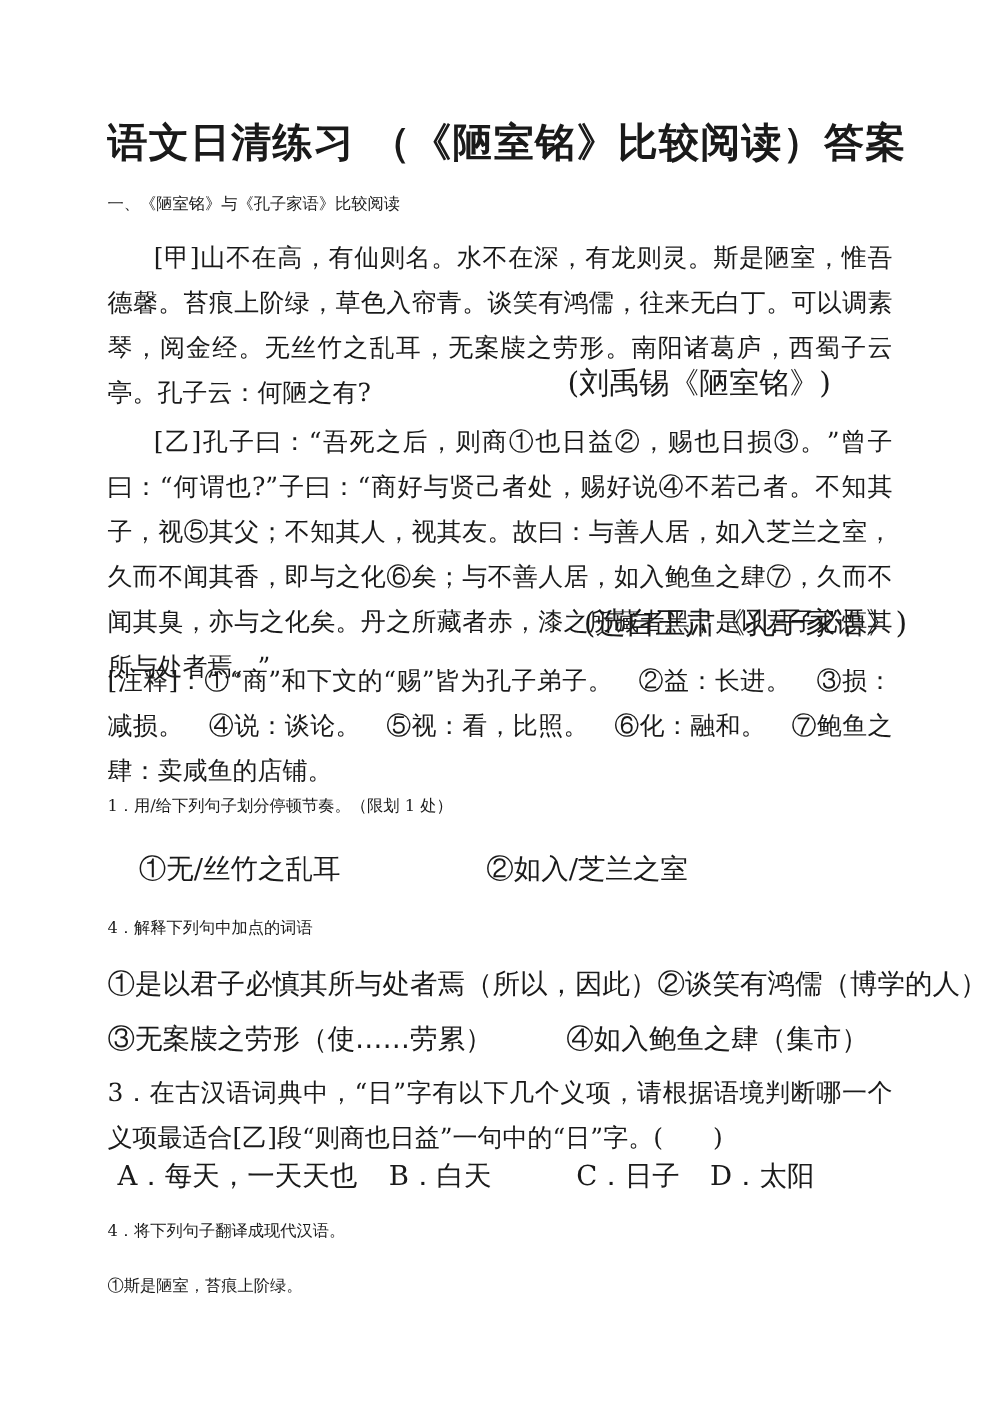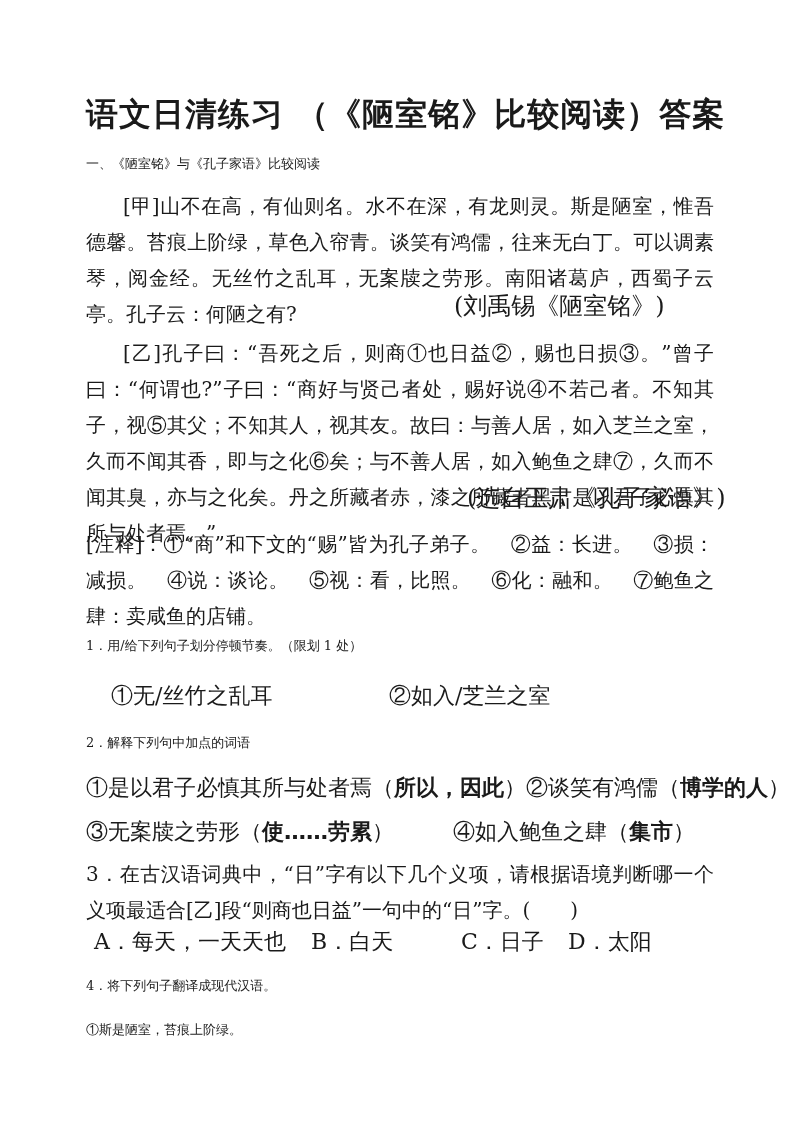--- a/index.html
+++ b/index.html
@@ -12,21 +12,21 @@
   .title {
     position: absolute; left: 0; width: 628px; top: 93px;
     text-align: center; font-size: 32px; font-weight: bold;
     font-family: "DejaVu Sans", "Liberation Sans", sans-serif;
     letter-spacing: 1px; white-space: nowrap;
   }
   .line { position: absolute; left: 0; font-size: 13px; white-space: nowrap; line-height: 36px; }
   .para { position: absolute; left: 0; width: 628px; font-size: 20px; line-height: 36px; text-align: justify; }
   .indent { text-indent: 37px; }
   .right { position: absolute; font-size: 24px; white-space: nowrap; line-height: 36px; }
-  .b { font-weight: bold; font-family: "DejaVu Sans", "Liberation Sans", sans-serif; margin-top: 47px; }
+  .b { font-weight: normal; font-family: "DejaVu Sans", "Liberation Sans", sans-serif; margin-top: 47px; }
   .col2 { position: absolute; white-space: nowrap; font-size: 22px; line-height: 36px; }
 </style>
 </head>
 <body>
 
 <div class="page">
 
   <div class="title">语文日清练习 （《陋室铭》比较阅读）答案</div>
 
   <div class="line" style="top:146px;">一、《陋室铭》与《孔子家语》比较阅读</div>
@@ -36,21 +36,21 @@
 
   <div class="para indent" style="top:335px;">[乙]孔子曰：“吾死之后，则商①也日益②，赐也日损③。”曾子曰：“何谓也?”子曰：“商好与贤己者处，赐好说④不若己者。不知其子，视⑤其父；不知其人，视其友。故曰：与善人居，如入芝兰之室，久而不闻其香，即与之化⑥矣；与不善人居，如入鲍鱼之肆⑦，久而不闻其臭，亦与之化矣。丹之所藏者赤，漆之所藏者黑，是以君子必慎其所与处者焉。”</div>
   <div class="right" style="top:480px; left:381px;">(选自王肃《孔子家语》)</div>
 
   <div class="para" style="top:526px;">[注释]：①“商”和下文的“赐”皆为孔子弟子。　②益：长进。　③损：减损。　④说：谈论。　⑤视：看，比照。　⑥化：融和。　⑦鲍鱼之肆：卖咸鱼的店铺。</div>
 
   <div class="line" style="top:628px;">1．用/给下列句子划分停顿节奏。（限划 1 处）</div>
   <div class="col2" style="top:678px; left:25px;">①无/丝竹之乱耳</div>
   <div class="col2" style="top:678px; left:303px;">②如入/芝兰之室</div>
 
-  <div class="line" style="top:725px;">2．解释下列句中加点的词语</div>
+  <div class="line" style="top:725px;">4．解释下列句中加点的词语</div>
 
   <div class="col2" style="top:770px; left:0;">
     <span>①是以君子必慎其所与处者焉</span>（<span class="b">所以，因此</span>）<span>②谈笑有鸿儒</span>（<span class="b">博学的人</span>）
   </div>
 
   <div class="col2" style="top:814px; left:0;">
     <span>③无案牍之劳形</span>（<span class="b">使……劳累</span>）
   </div>
   <div class="col2" style="top:814px; left:367px;">
     <span>④如入鲍鱼之肆</span>（<span class="b">集市</span>）

